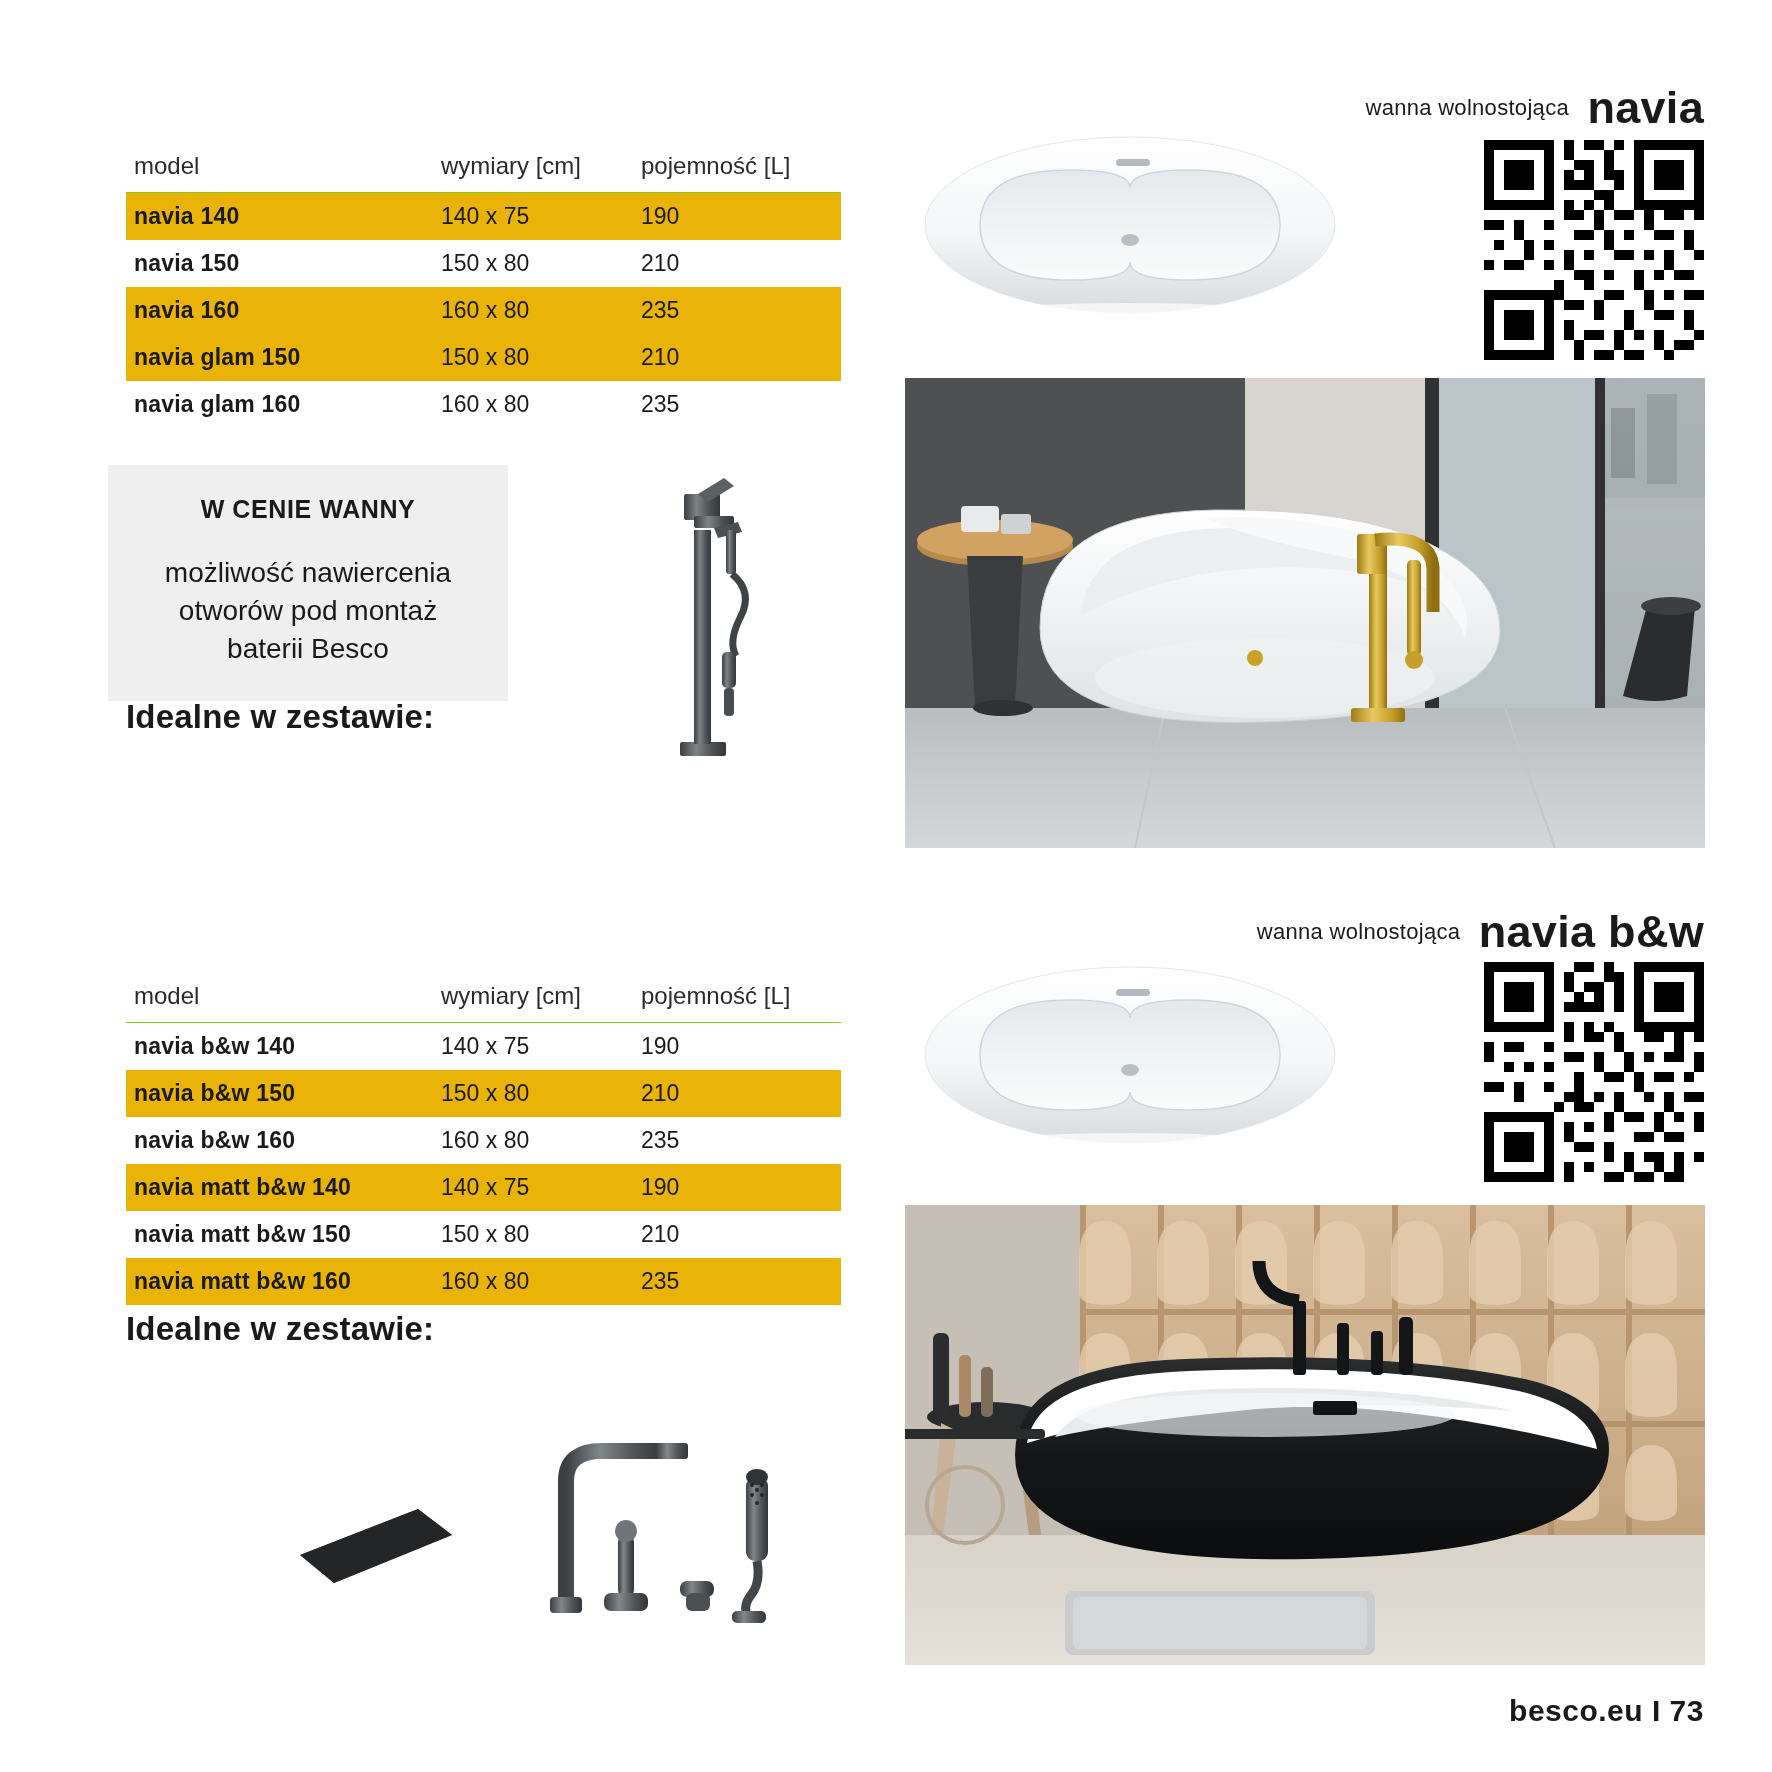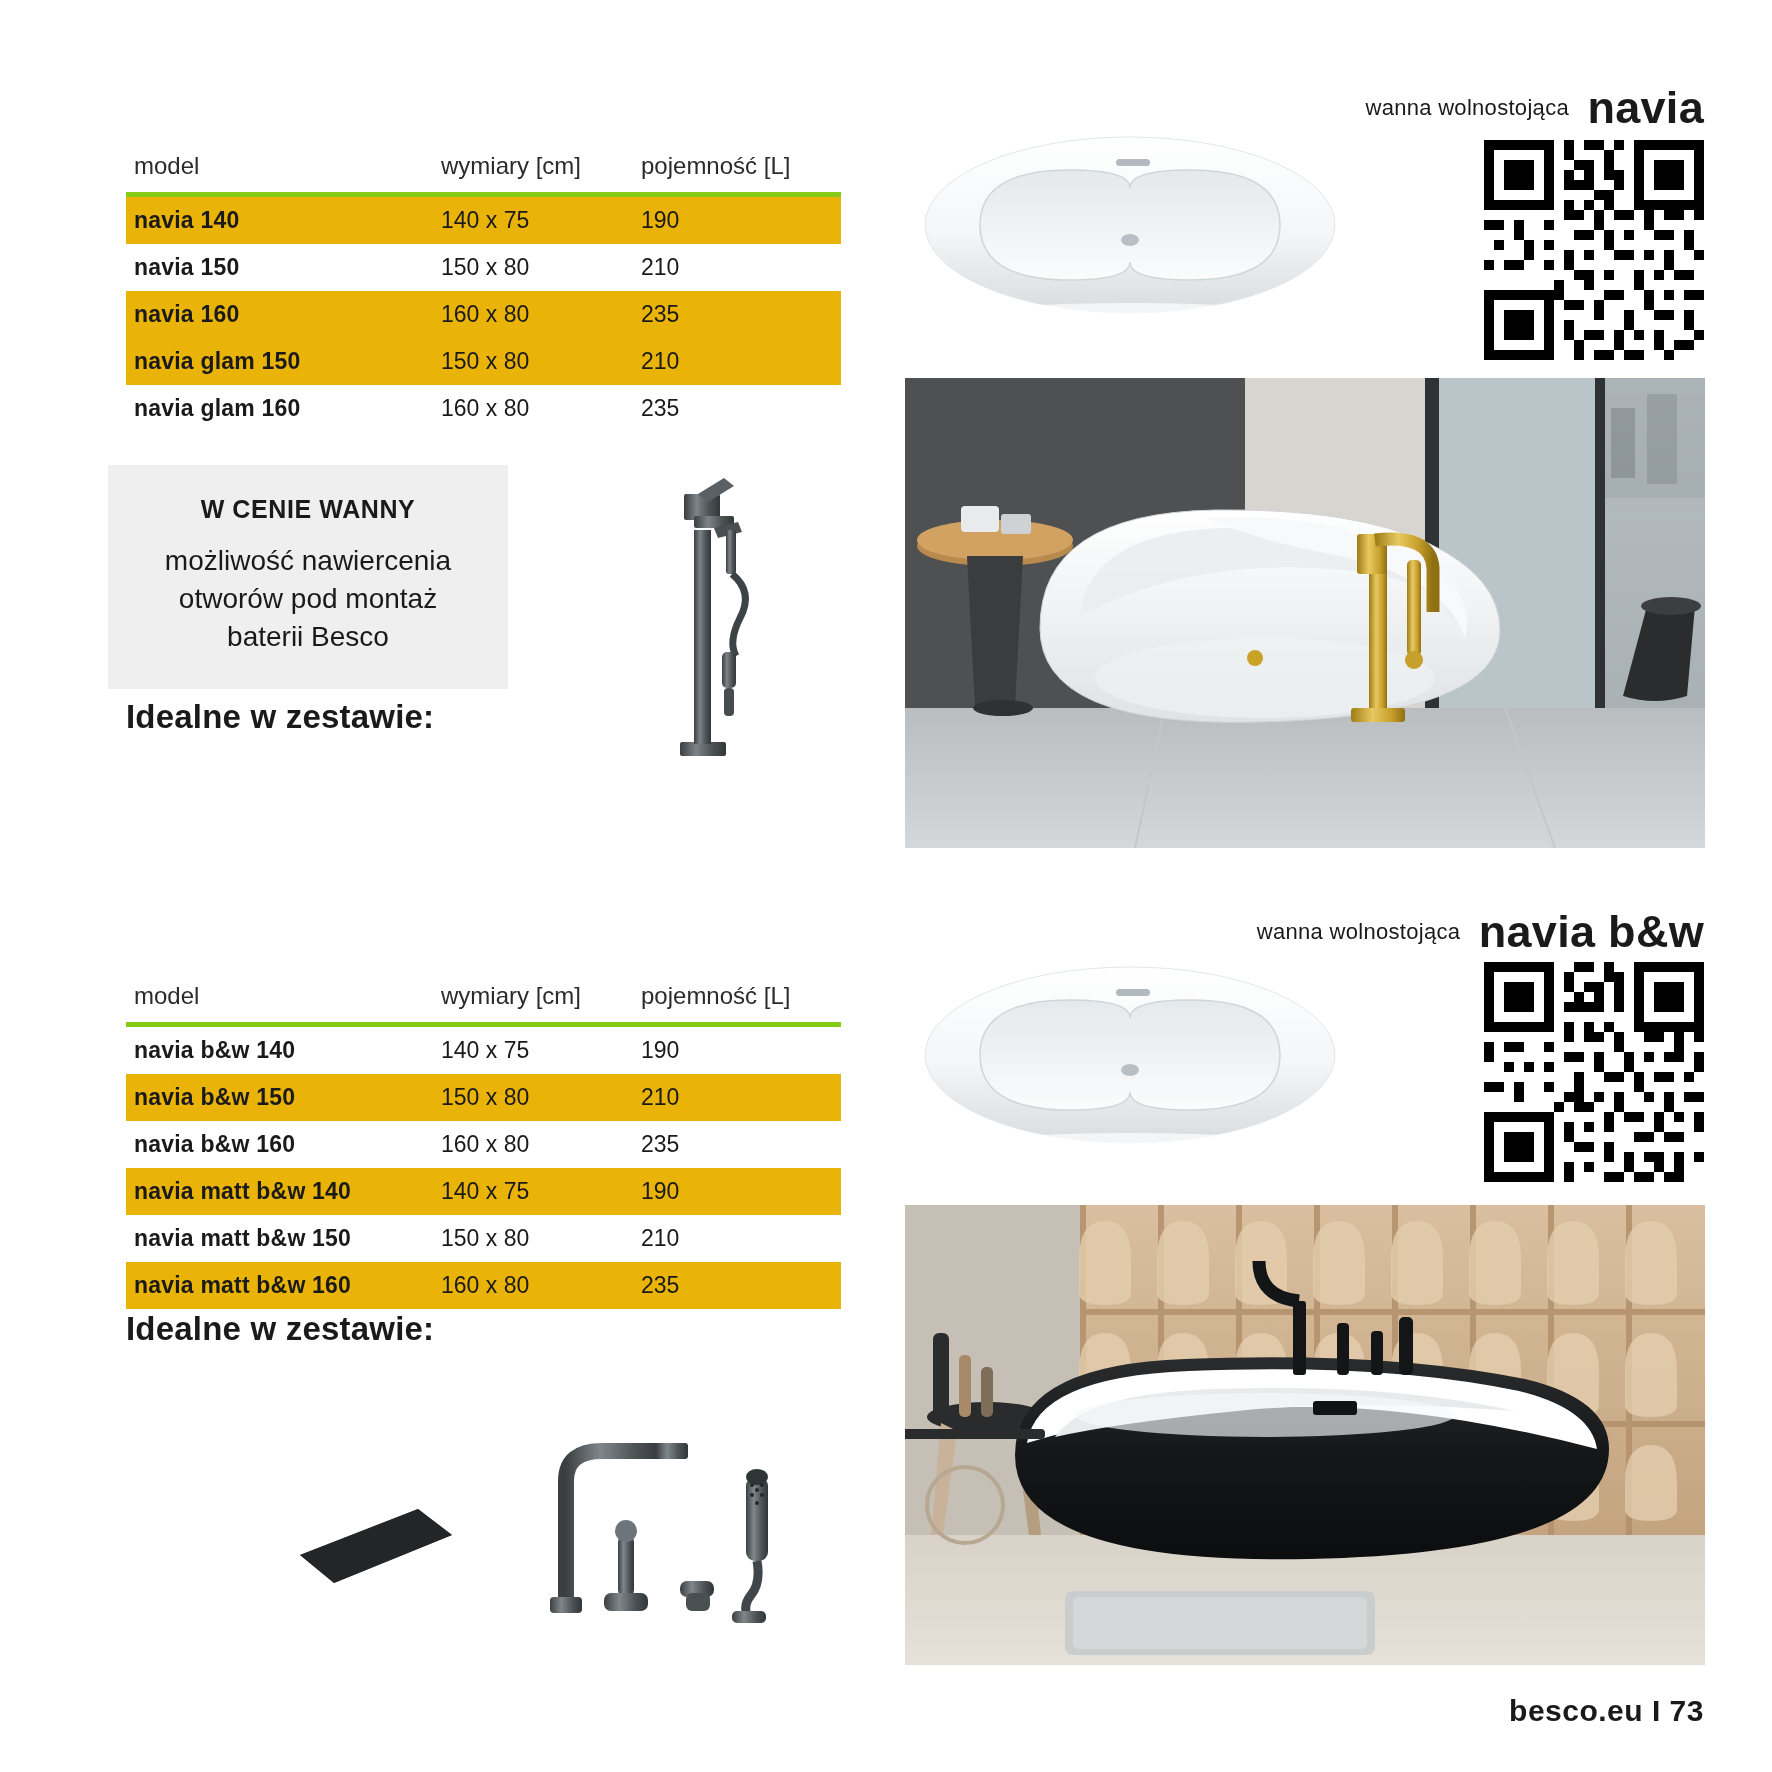--- a/index.html
+++ b/index.html
@@ -14,21 +14,21 @@
 
   
   .spec-table { position: absolute; width: 715px; }
   .spec-table table { border-collapse: collapse; width: 100%; }
   .spec-table th {
     font-weight: 400;
     font-size: 24px;
     color: #2b2b2b;
     text-align: left;
     padding: 0 0 12px 0;
-    border-bottom: 5px solid #84cc16;
+    border-bottom: 1px solid #84cc16;
   }
   .spec-table th.c1 { width: 315px; padding-left: 8px; }
   .spec-table th.c2 { width: 200px; }
   .spec-table th.c3 { width: 200px; }
   .spec-table td {
     font-size: 23px;
     padding: 10px 0 10px 0;
     vertical-align: middle;
     color: #1a1a1a;
   }
@@ -41,21 +41,21 @@
     position: absolute;
     width: 400px;
     background: #efefef;
     padding: 30px 20px 34px 20px;
     text-align: center;
   }
   .info-box .title {
     font-weight: bold;
     font-size: 25px;
     letter-spacing: .6px;
-    margin-bottom: 18px;
+    margin-bottom: 30px;
   }
   .info-box .line { font-size: 28px; line-height: 1.35; color: #1a1a1a; }
 
   .ideal-head {
     position: absolute;
     font-size: 33px;
     font-weight: bold;
     letter-spacing: .2px;
   }
 

